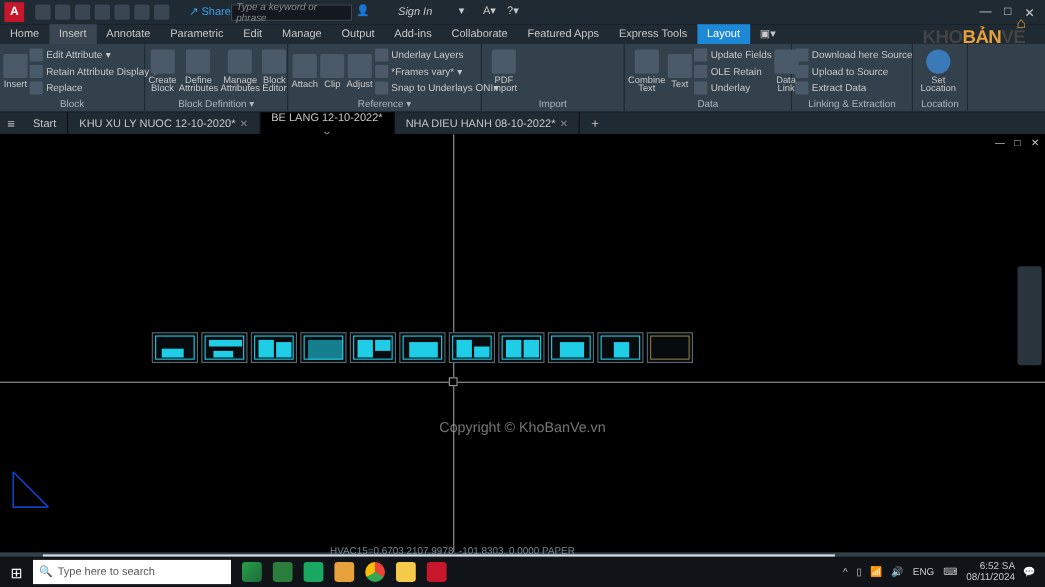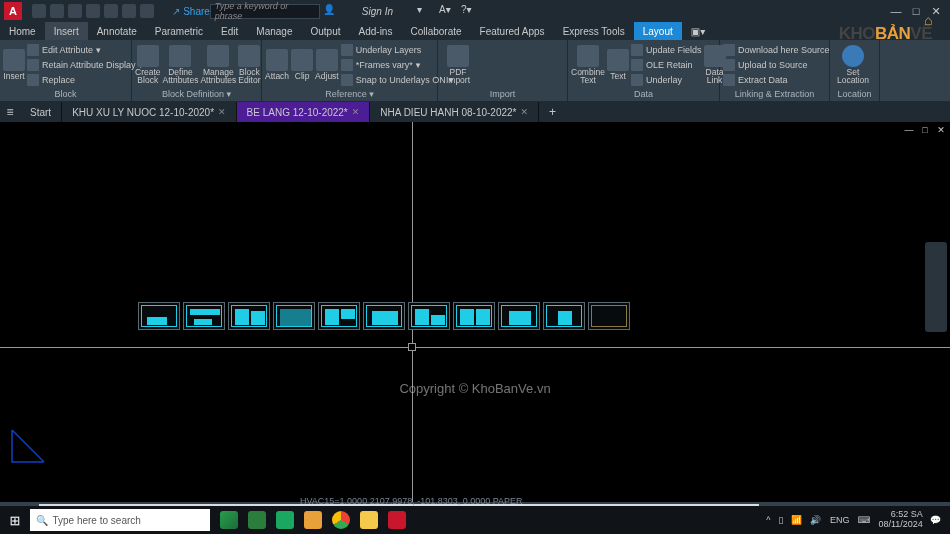--- a/index.html
+++ b/index.html
@@ -33,21 +33,21 @@
 .ribbon .big-btn .ico { width:22px; height:22px; background:#4a5a68; border-radius:2px; }
 .ribbon .big-btn .lbl { font-size:8.5px; text-align:center; line-height:1; }
 .ribbon .stack { display:flex; flex-direction:column; gap:1px; justify-content:center; }
 .ribbon .row-item { display:flex; align-items:center; gap:3px; font-size:9px; height:14px; white-space:nowrap; cursor:pointer; }
 .ribbon .row-item .mini { width:12px; height:12px; background:#4a5a68; border-radius:1px; }
 
 
 .filetabs { height:20px; background:#1f2a33; display:flex; align-items:center; font-size:10px; color:#c8c8c8; }
 .filetabs .ham { width:20px; display:flex; justify-content:center; font-size:12px; }
 .filetabs .ftab { padding:0 10px; height:20px; display:flex; align-items:center; gap:4px; border-right:1px solid #0d1114; cursor:pointer; }
-.filetabs .ftab.active { background:#4c1d95; }
+.filetabs .ftab.active { background:#000000;flex-direction:column; }
 .filetabs .ftab .x { font-size:9px; color:#888; }
 .filetabs .plus { padding:0 10px; font-size:12px; }
 
 
 .drawing { position:relative; height:380px; background:#000; overflow:hidden; }
 .drawing .crosshair-v { position:absolute; left:412px; top:0; bottom:0; width:1px; background:#999; }
 .drawing .crosshair-h { position:absolute; top:225px; left:0; right:0; height:1px; background:#999; }
 .drawing .pickbox { position:absolute; left:408px; top:221px; width:8px; height:8px; border:1px solid #999; background:#000; }
 .drawing .ucs { position:absolute; left:8px; bottom:32px; }
 .drawing .ucs svg { stroke:#1040c0; fill:none; stroke-width:1.5; }
@@ -403,21 +403,21 @@
     <div class="sbtn" style="width:16px;height:14px;background:#33414c"></div>
     <div class="sbtn" style="width:16px;height:14px;background:#33414c"></div>
     <div class="sbtn" style="width:16px;height:14px;background:#33414c"></div>
     <div class="sbtn" style="width:16px;height:14px;background:#33414c"></div>
     <div class="sbtn" style="width:16px;height:14px;background:#33414c"></div>
     <div class="sbtn" style="width:16px;height:14px;background:#33414c"></div>
     <div class="sbtn" style="width:16px;height:14px;background:#33414c"></div>
   </div>
 </div>
 
-<div style="position:absolute;left:300px;bottom:28px;font-size:9px;color:#788490;pointer-events:none">HVAC15=1.0000          2107.9978, -101.8303, 0.0000   PAPER</div>
+<div style="position:absolute;left:300px;bottom:28px;font-size:9px;color:#788490;pointer-events:none">HVAC15=0.6703          2107.9978, -101.8303, 0.0000   PAPER</div>
 
 <div class="wintaskbar">
   <div class="win-start">⊞</div>
   <div class="win-search">🔍 <span>Type here to search</span></div>
   <div class="tray-apps">
     <div class="tray-app">
         <div class="ai" style="background:linear-gradient(135deg,#2a9d4a,#1a6d3a)"></div>
       </div>
     <div class="tray-app">
         <div class="ai" style="background:#2a7d3a"></div>

